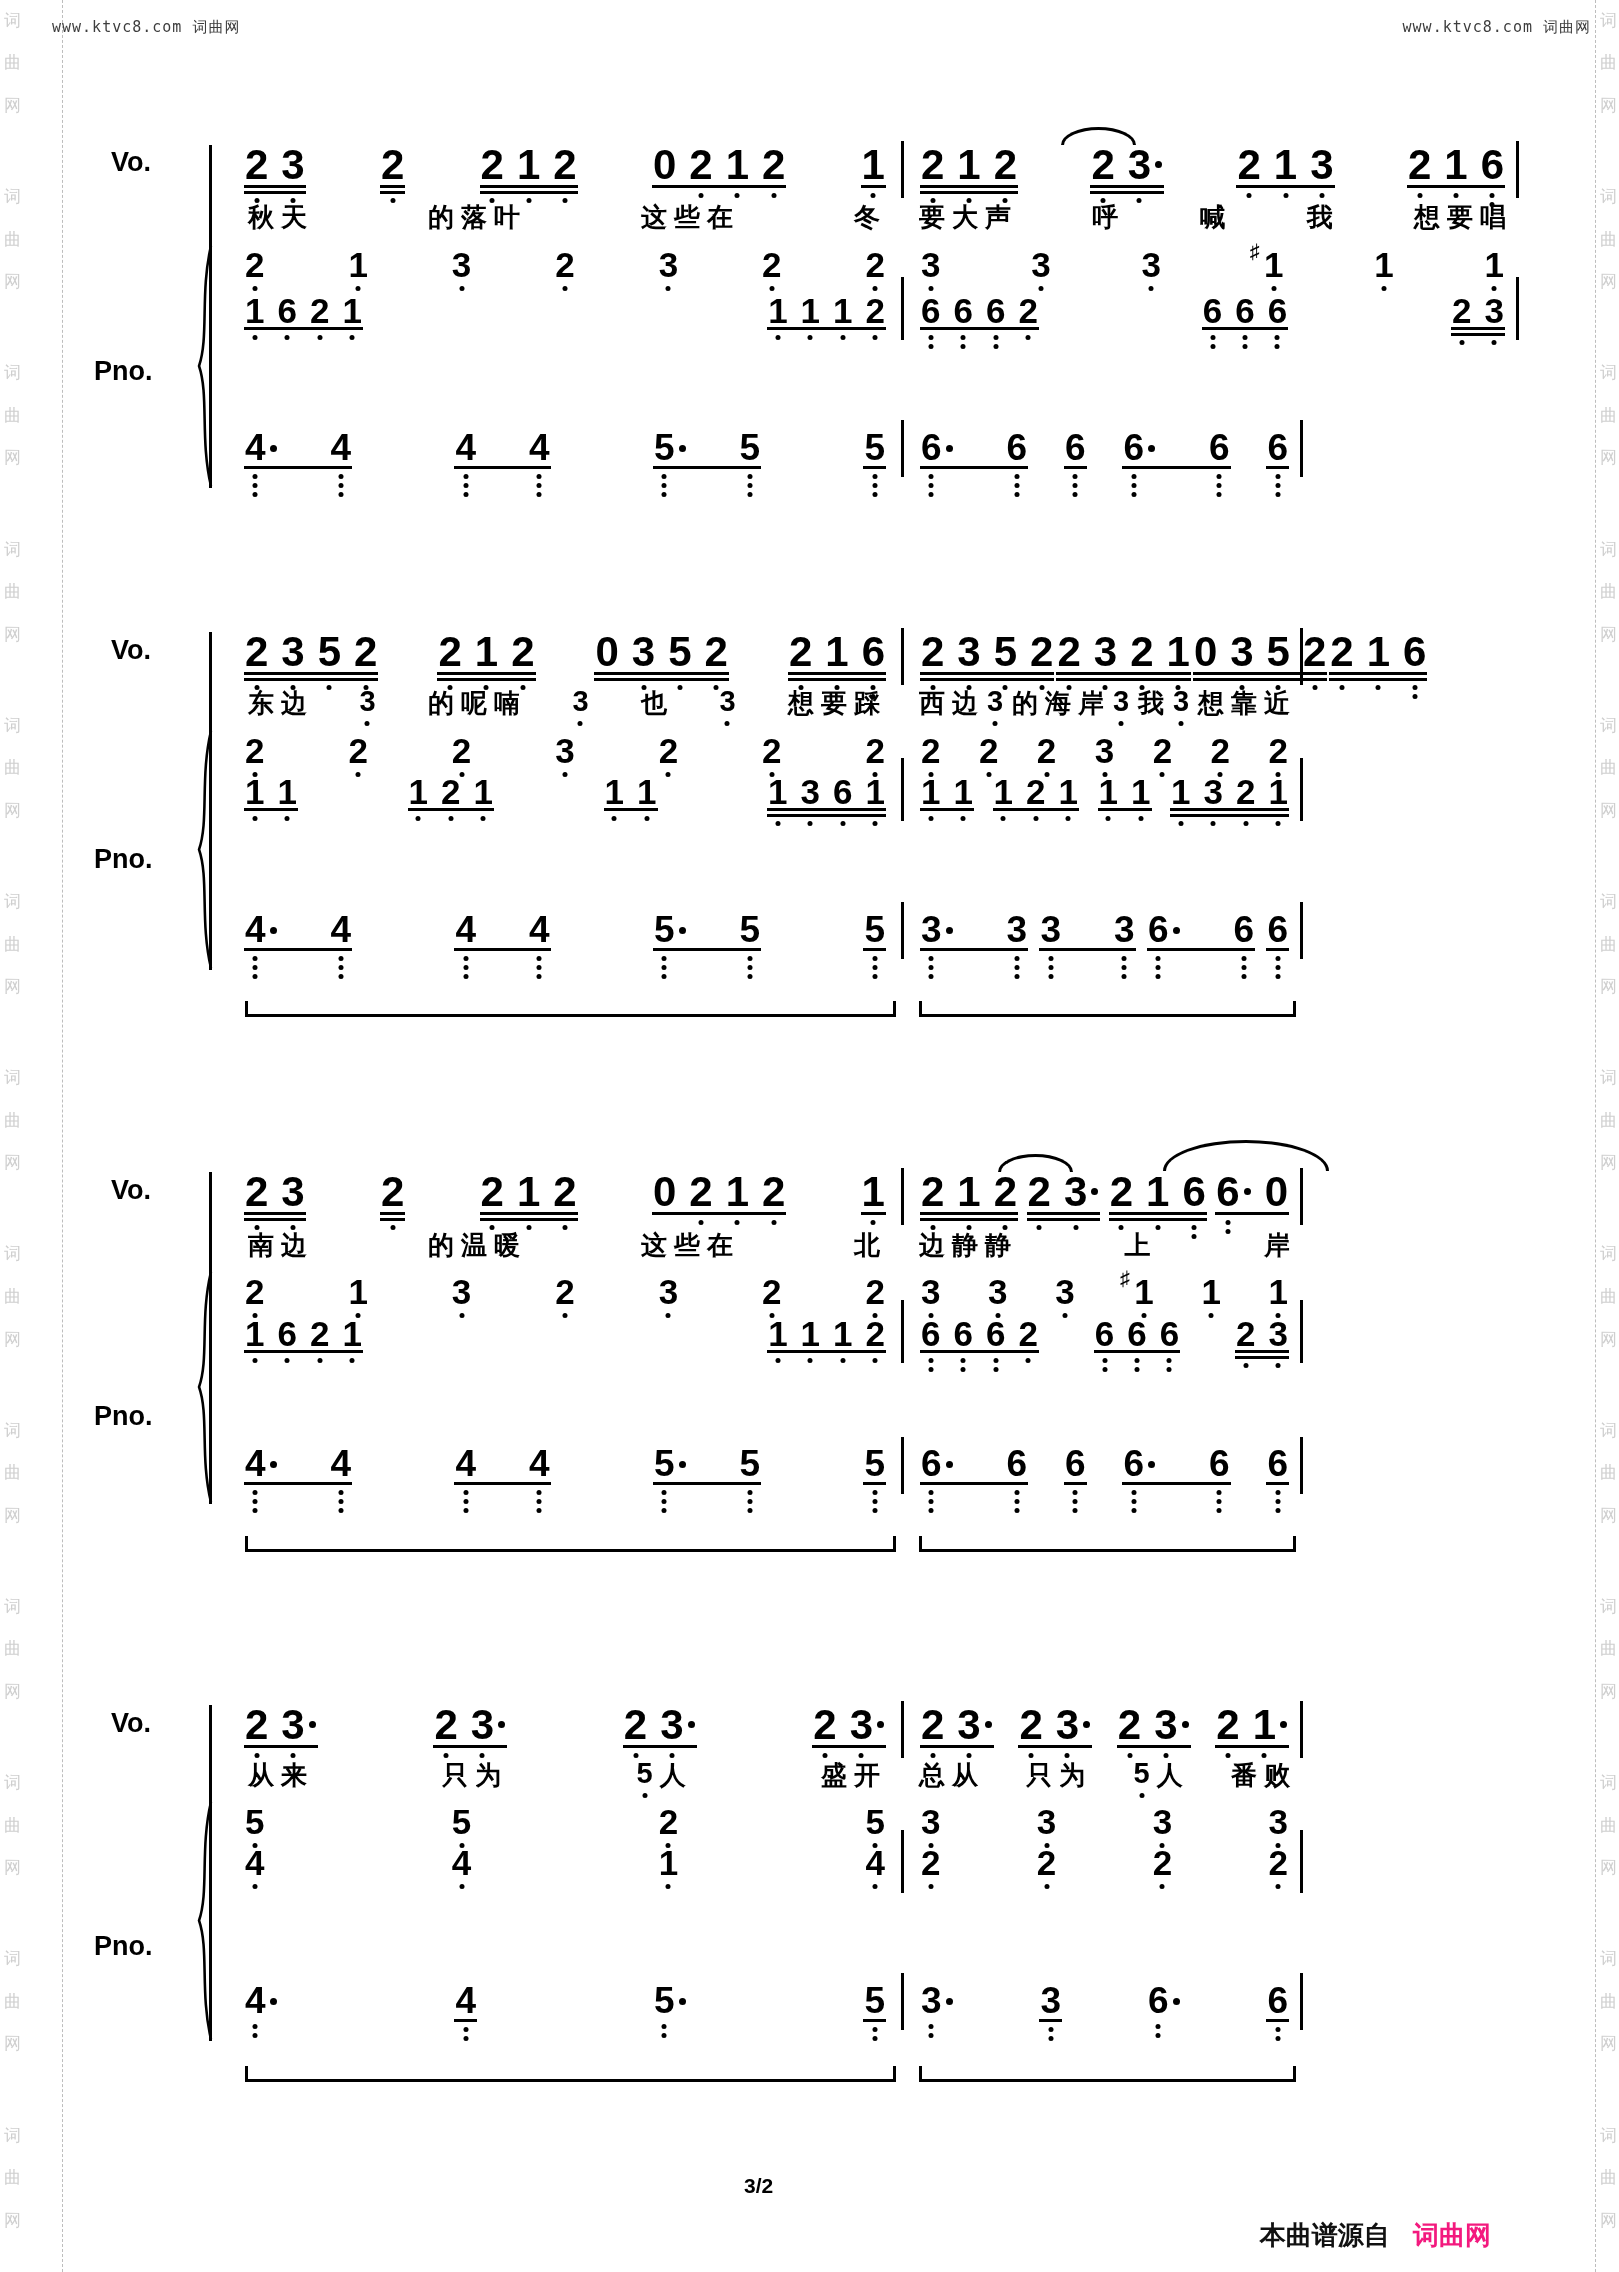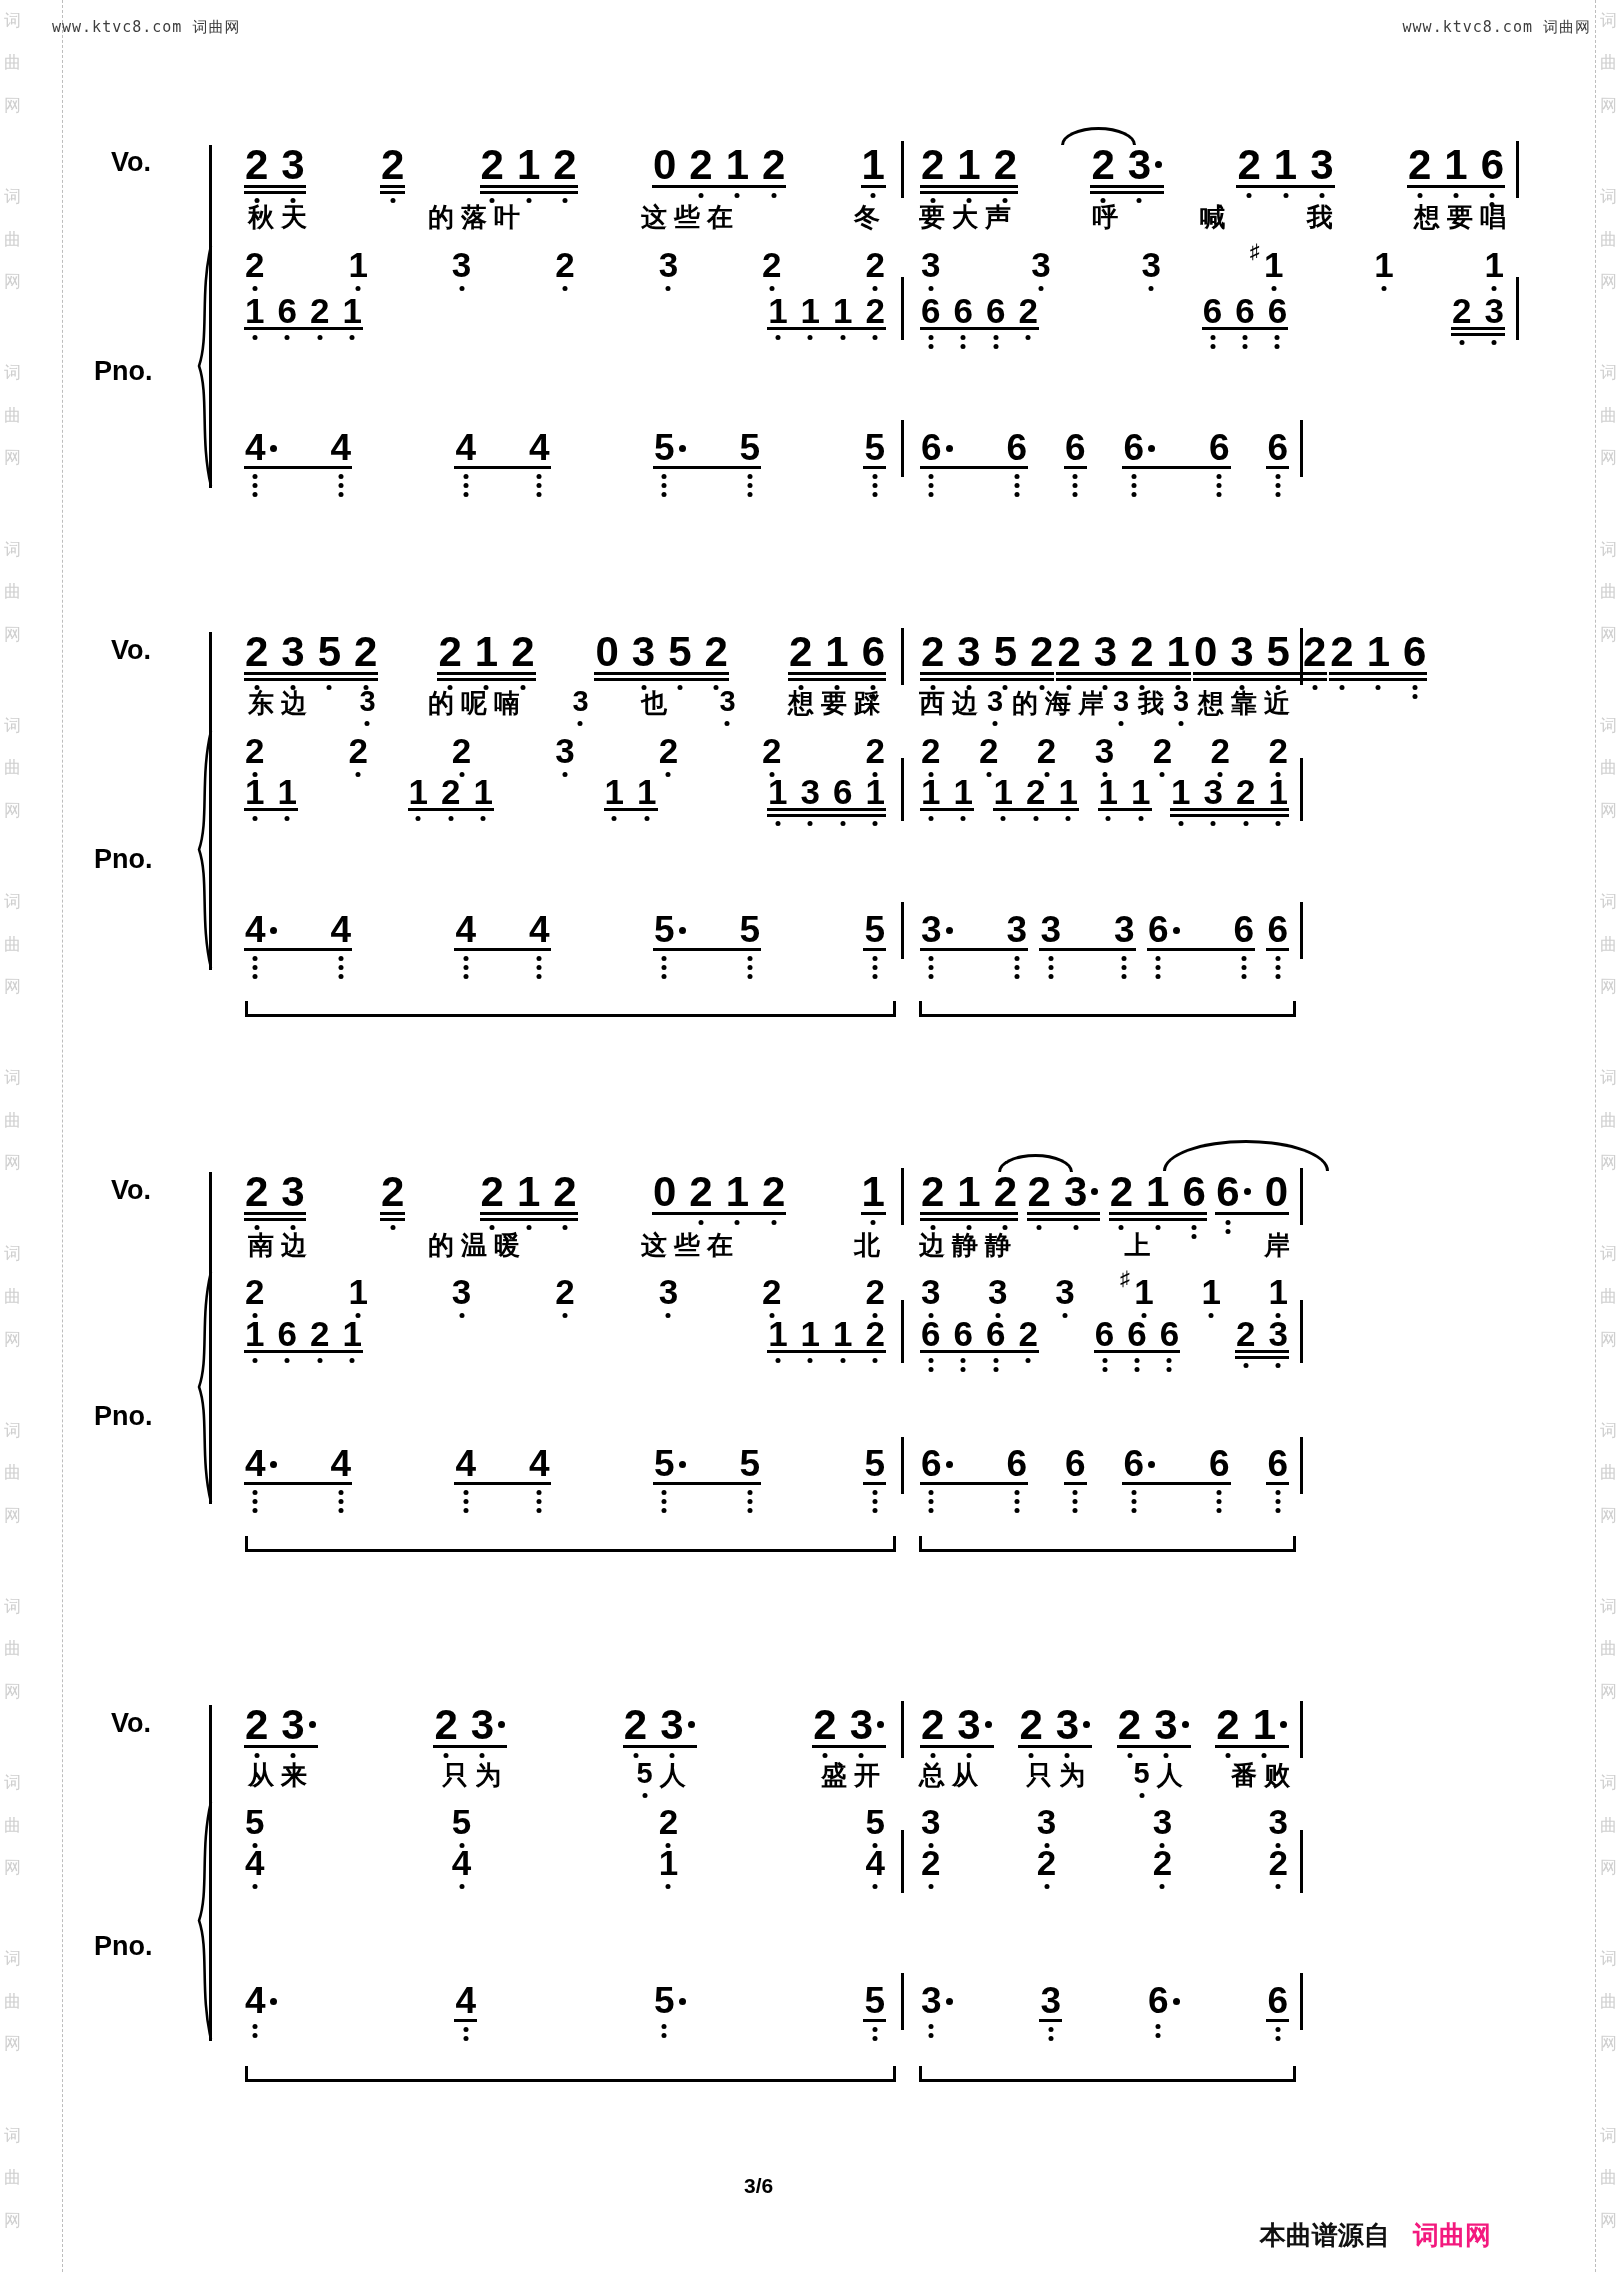--- a/index.html
+++ b/index.html
@@ -2456,19 +2456,19 @@
       <div class="barline" style="left: 901px; top: 1973px; height: 57px;"></div>
       <div class="barline" style="left: 1300px; top: 1701px; height: 57px;"></div>
       <div class="barline" style="left: 1300px; top: 1830px; height: 63px;"></div>
       <div class="barline" style="left: 1300px; top: 1973px; height: 57px;"></div>
       <div class="brace" style="left: 195px; top: 1800px;"><svg width="20" height="241" viewBox="0 0 20 243">
           <path d="M16 2 C5 48.6 14 92.34 4 121.5 C14 150.66 5 194.4 16 241" fill="none" stroke="#000" stroke-width="2.6"></path>
         </svg></div>
       <div class="pedal" style="left: 245px; top: 2066px; width: 645px;"></div>
       <div class="pedal" style="left: 919px; top: 2066px; width: 371px;"></div>
     </div>
-  <div class="page-num">3/6</div>
+  <div class="page-num">3/2</div>
   <div class="source">
     <span class="prefix">本曲谱源自</span>
     <a class="pink">词曲网</a>
   </div>
 </div>
 
 
 </body></html>

